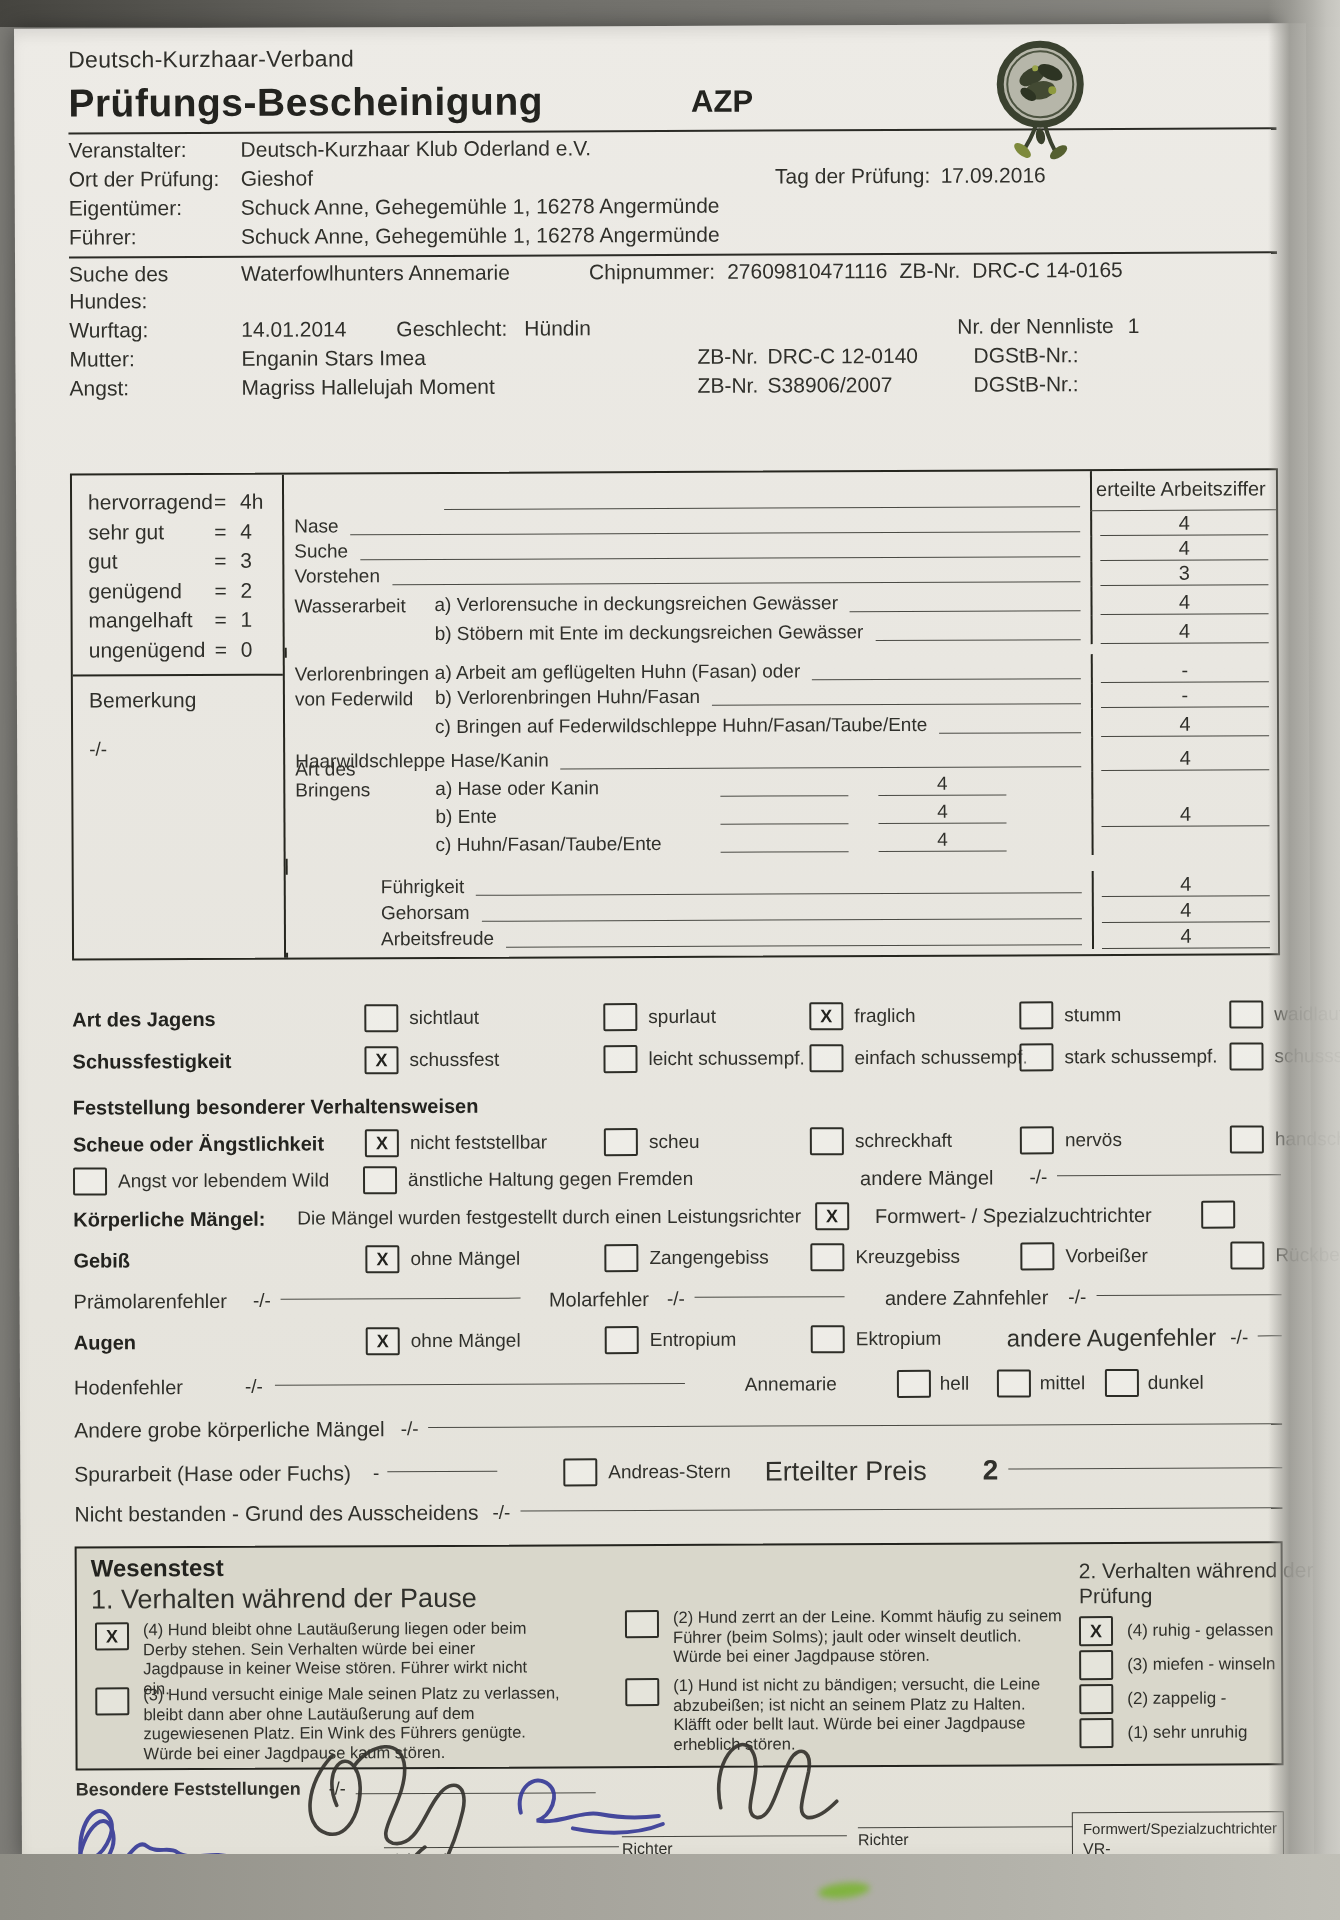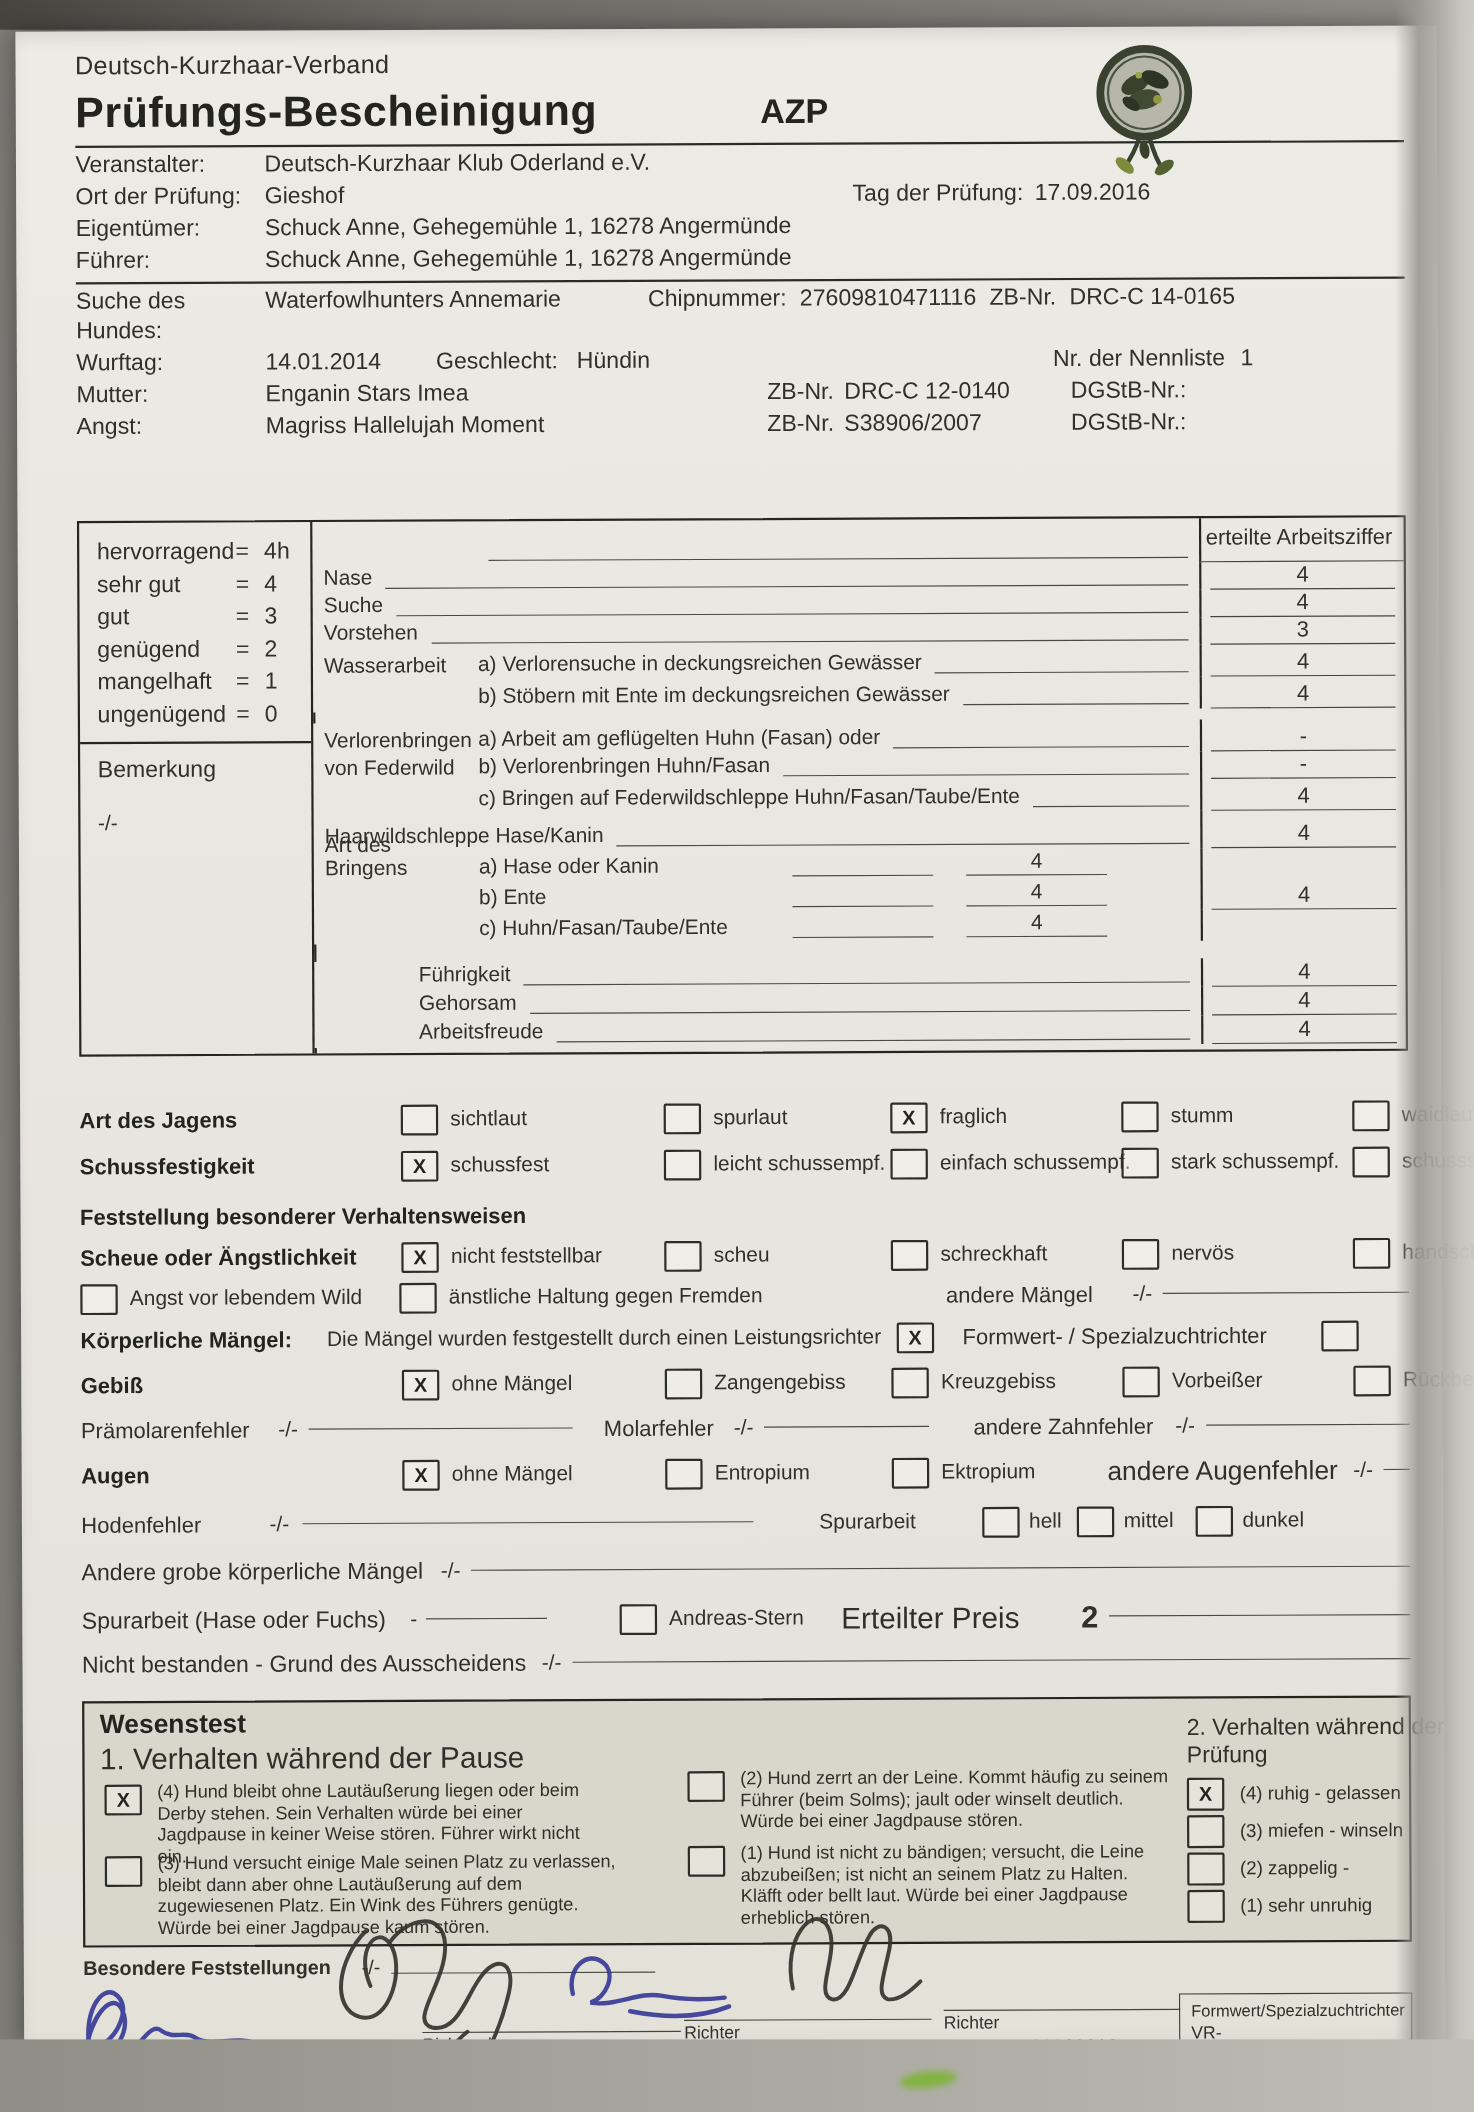--- a/index.html
+++ b/index.html
@@ -508,22 +508,22 @@
       </div>
     <span class="ptxt" style="font-size:24px;">andere Augenfehler</span>
     <span class="ptxt" style="margin-left:14px;">-/-</span>
     <div class="fill"></div>
   </div>
 
   <div class="crow" style="height:46px;">
     <span class="ptxt" style="font-size:20px;">Hodenfehler</span>
     <span class="ptxt" style="margin-left:62px;">-/-</span>
     <div class="fillw" style="width:410px;margin-left:12px;"></div>
-    <span class="ptxt" style="margin-left:60px;">Spurarbeit</span>
-    <div class="copt" style="margin-left:60px;width:86px;">
+    <span class="ptxt" style="margin-left:60px;">Annemarie</span>
+    <div class="copt" style="margin-left:60px;width:100px;">
         <span class="cb"></span>
         <span class="ct" style="margin-left:9px;">hell</span>
       </div>
     <div class="copt" style="width:108px;">
         <span class="cb"></span>
         <span class="ct" style="margin-left:9px;">mittel</span>
       </div>
     <div class="copt cf">
         <span class="cb"></span>
         <span class="ct" style="margin-left:9px;">dunkel</span>

